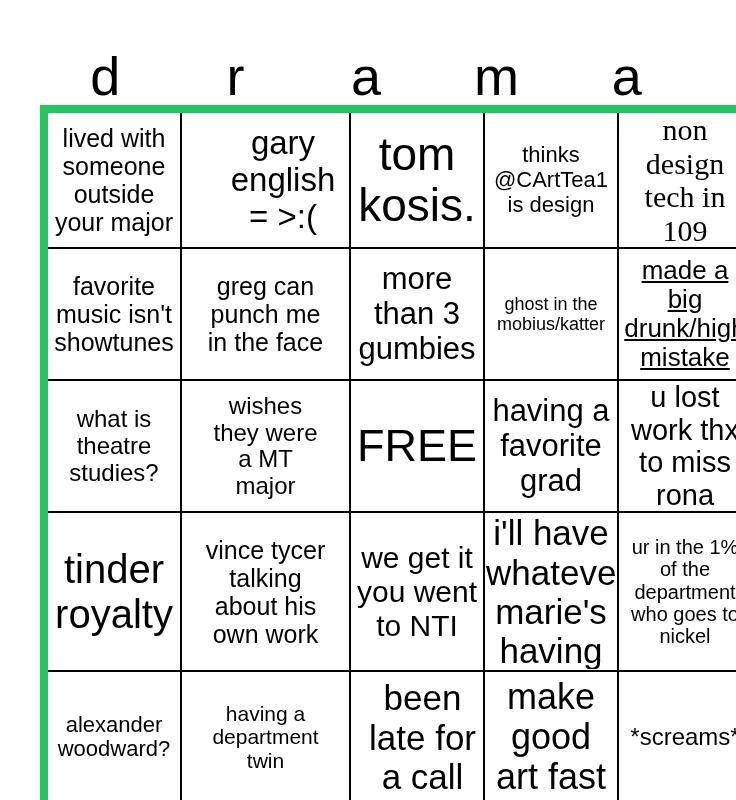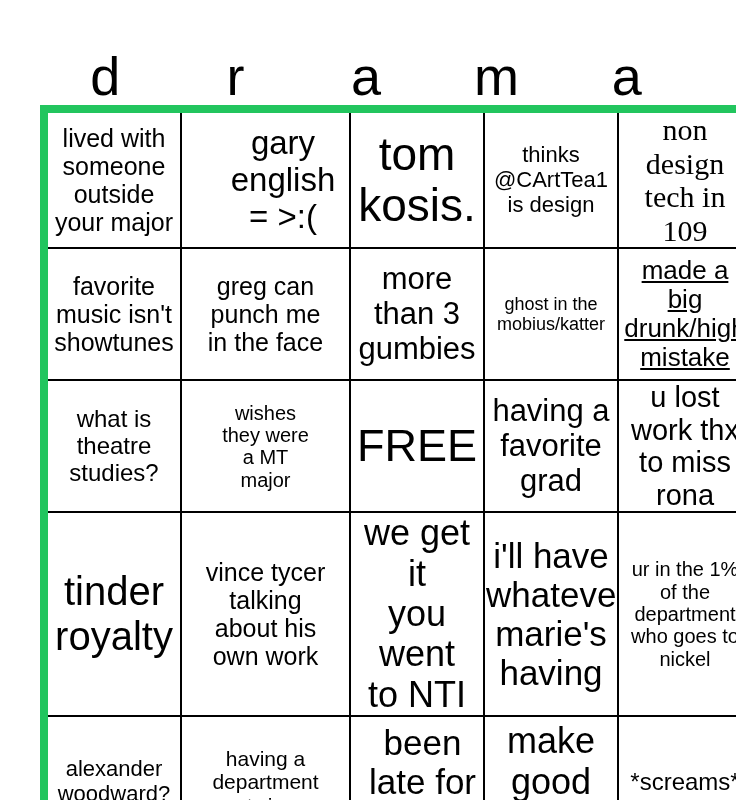--- a/index.html
+++ b/index.html
@@ -95,41 +95,41 @@
 mobius/katter</td>
         <td class="cell" style="font-size: 26px; text-decoration: underline;">made a
 big
 drunk/high
 mistake</td>
       </tr>
       <tr>
         <td class="cell" style="font-size: 24px; margin-left: 18px;">what is
 theatre
 studies?</td>
-        <td class="cell" style="font-size: 20px;">wishes
+        <td class="cell" style="font-size: 24px;">wishes
 they were
 a MT
 major</td>
         <td class="cell" style="font-size: 45px; text-align: center;">FREE</td>
         <td class="cell" style="font-size: 31px;">having a
 favorite
 grad</td>
         <td class="cell" style="font-size: 29px;">u lost
 work thx
 to miss
 rona</td>
       </tr>
       <tr>
         <td class="cell" style="font-size: 40px;">tinder
 royalty</td>
         <td class="cell" style="font-size: 25px;">vince tycer
 talking
 about his
 own work</td>
-        <td class="cell" style="font-size: 36px;">we get it
+        <td class="cell" style="font-size: 30px;">we get it
 you went
 to NTI</td>
         <td class="cell" style="font-size: 35px; border-radius: 16px;">i'll have
 whatever
 marie's
 having</td>
         <td class="cell" style="font-size: 20px;">ur in the 1%
 of the
 department
 who goes to

